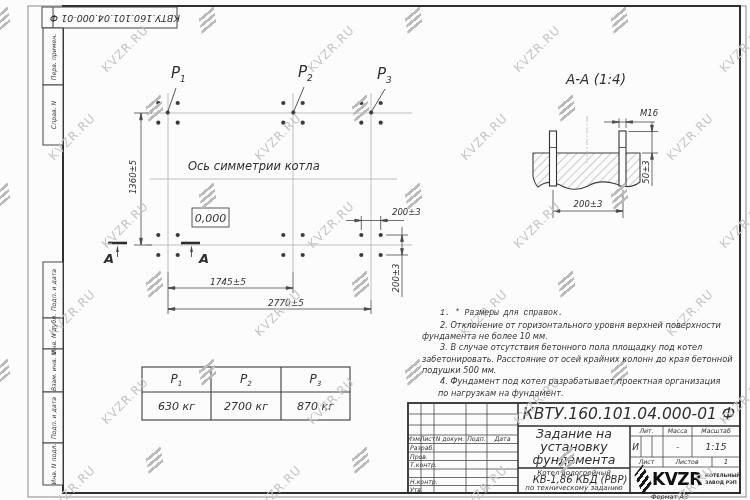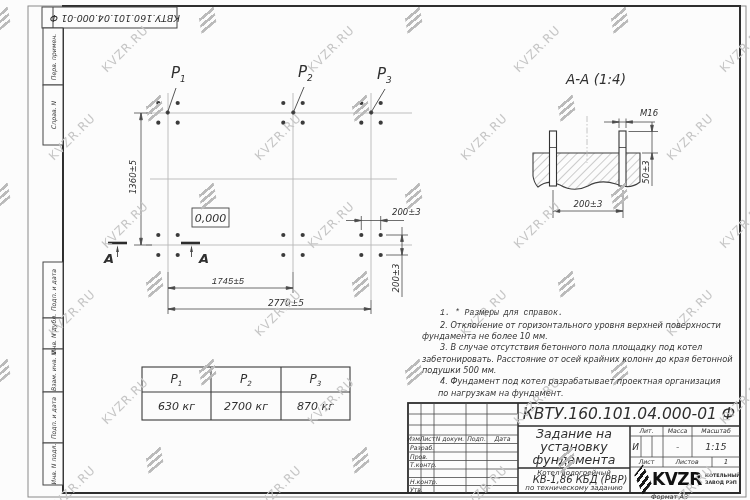--- a/index.html
+++ b/index.html
@@ -210,27 +210,28 @@
       </g>
     </g>
   </svg>
 
   <div class="t r180" style="left:115px;top:17.5px;font-size:9.5px;">КВТУ.160.101.04.000-01 Ф</div>
 
   <div class="t" style="left:171px;top:66px;font-size:15px;"><span>Р</span><sub>1</sub></div>
   <div class="t" style="left:298px;top:65px;font-size:15px;"><span>Р</span><sub>2</sub></div>
   <div class="t" style="left:377px;top:67px;font-size:15px;"><span>Р</span><sub>3</sub></div>
 
+  <div class="t" style="left:188px;top:161px;font-size:11.5px;">Ось симметрии котла</div>
   <div class="t ctr" style="left:210.5px;top:217.5px;font-size:11px;">0,000</div>
 
   <div class="t" style="left:104px;top:252px;font-size:13px;font-weight:bold;">А</div>
   <div class="t" style="left:199px;top:252px;font-size:13px;font-weight:bold;">А</div>
 
   <div class="t r90" style="left:133px;top:177px;font-size:8.5px;">1360±5</div>
-  <div class="t ctr" style="left:228px;top:282px;font-size:9px;font-family:Liberation Mono, monospace;">1745±5</div>
+  <div class="t ctr" style="left:228px;top:282px;font-size:9px;">1745±5</div>
   <div class="t ctr" style="left:286px;top:303px;font-size:9px;">2770±5</div>
   <div class="t" style="left:392px;top:208px;font-size:8.5px;">200±3</div>
   <div class="t r90" style="left:396px;top:278px;font-size:8.5px;">200±3</div>
 
   <div class="t" style="left:566px;top:73px;font-size:13.5px;">А-А (1:4)</div>
   <div class="t" style="left:640px;top:109px;font-size:8.5px;">М16</div>
   <div class="t r90" style="left:646px;top:172px;font-size:8.5px;">50±3</div>
   <div class="t ctr" style="left:588px;top:204px;font-size:8.5px;">200±3</div>
 
   <div class="t ctr" style="left:176.5px;top:380px;font-size:12px;"><span>Р</span><sub>1</sub></div>

